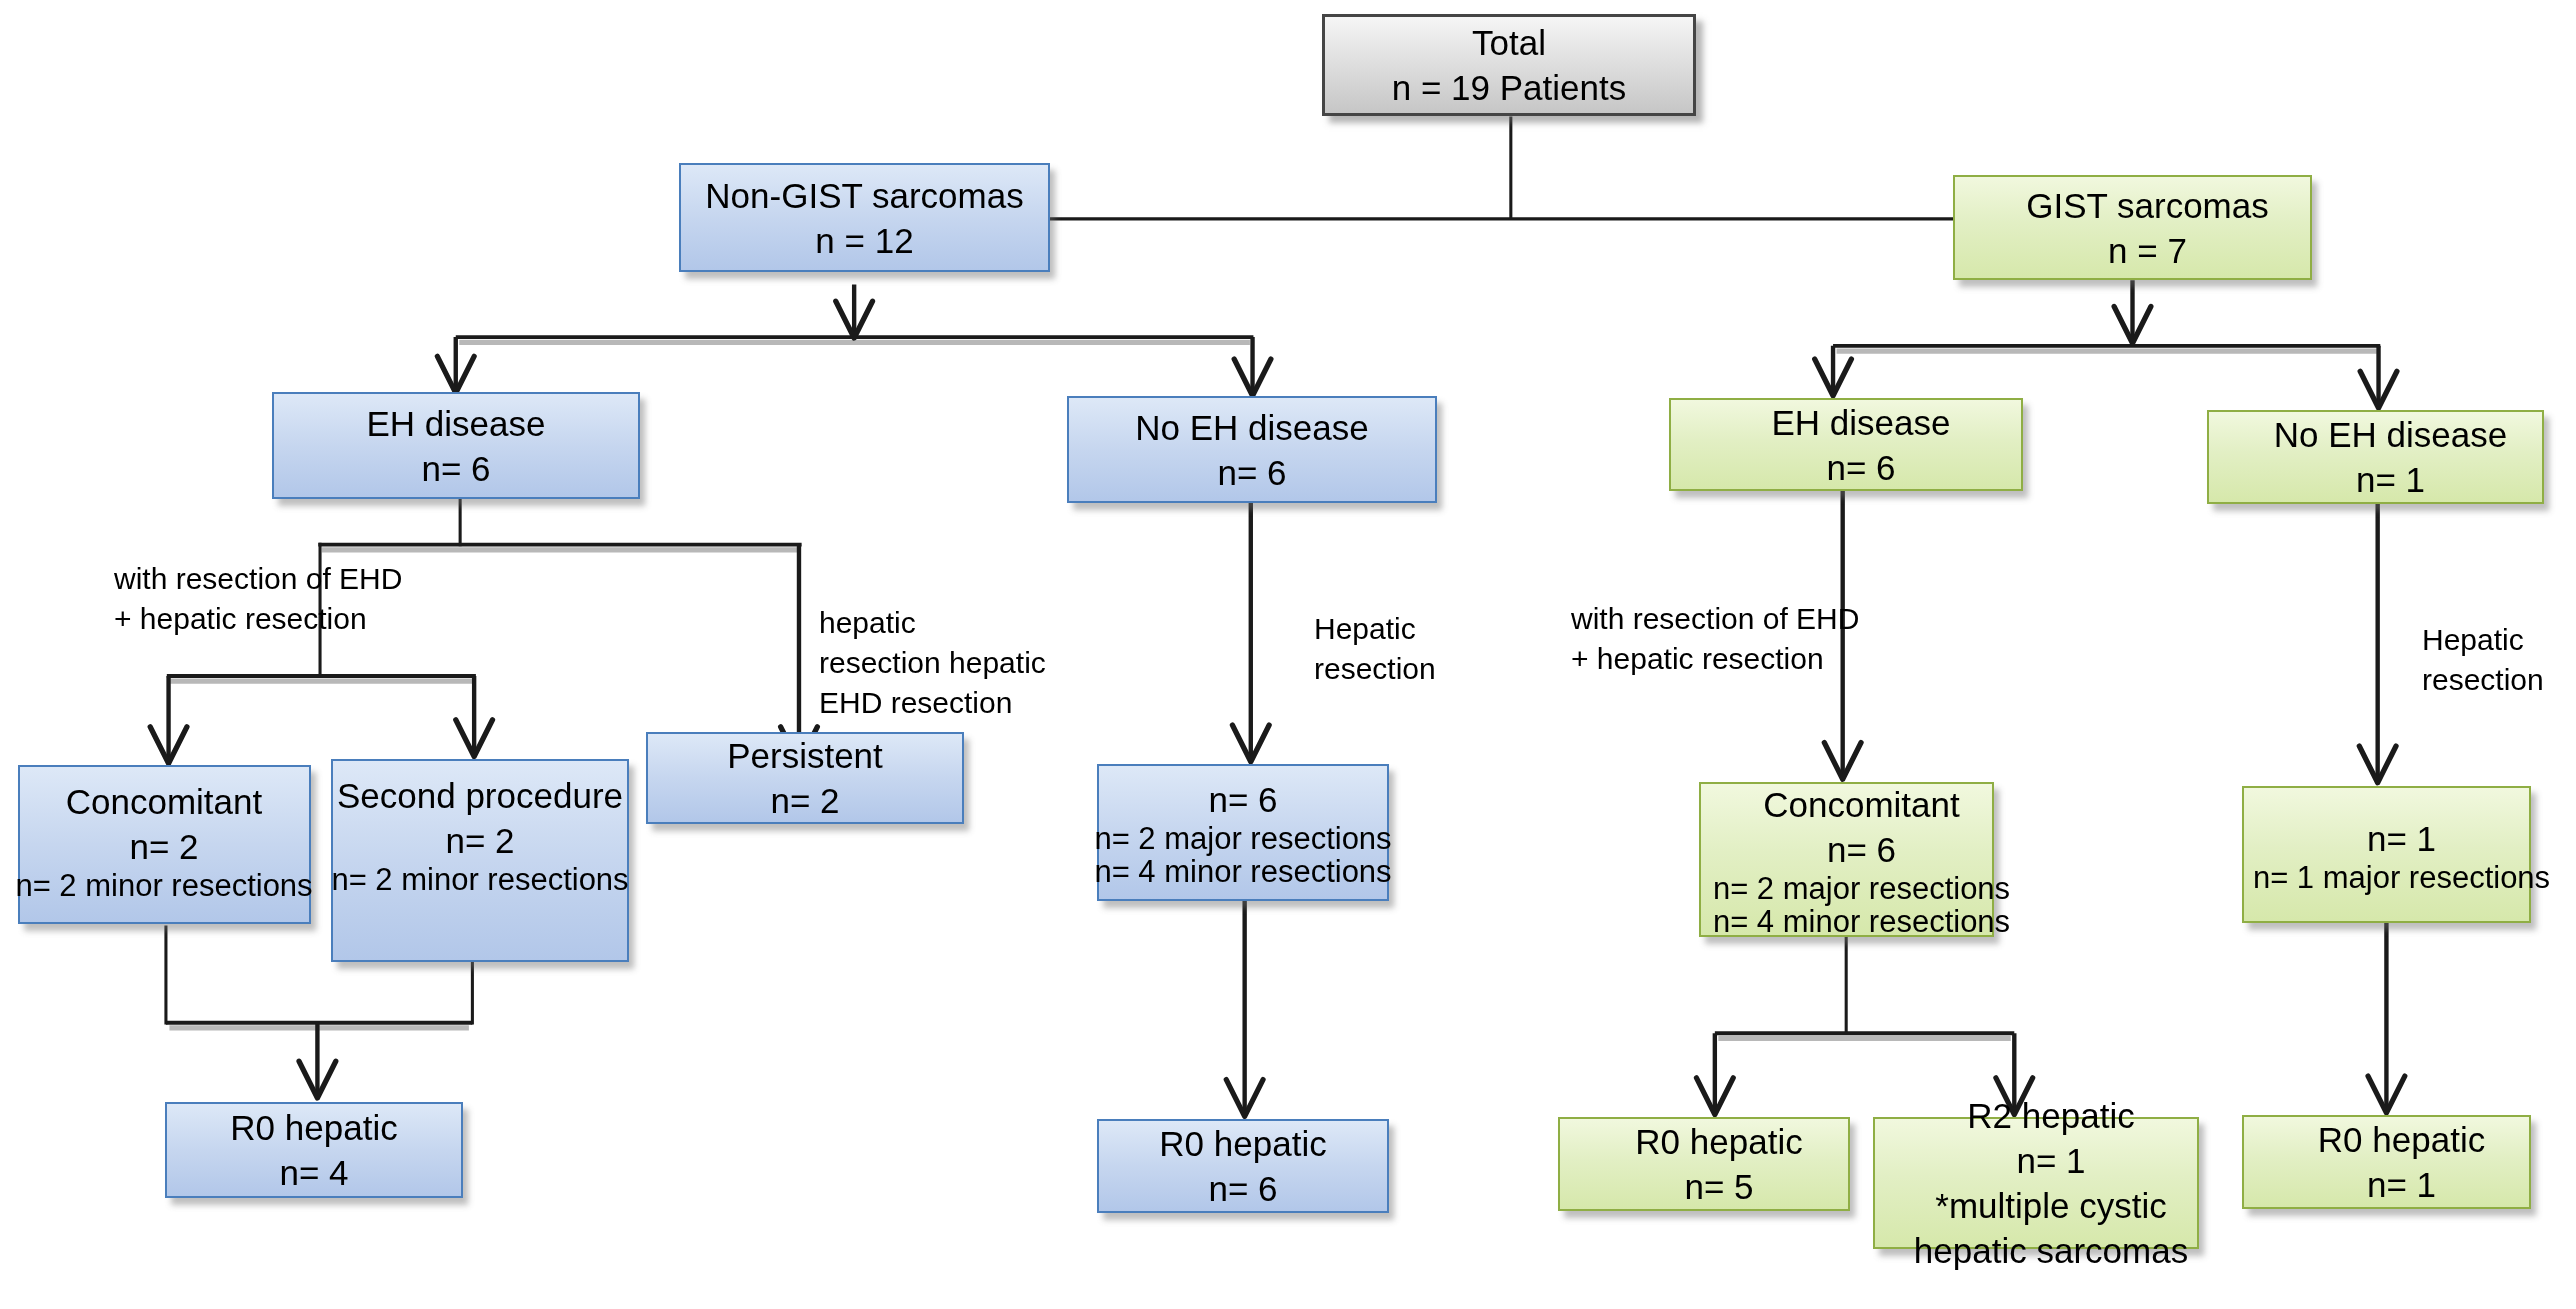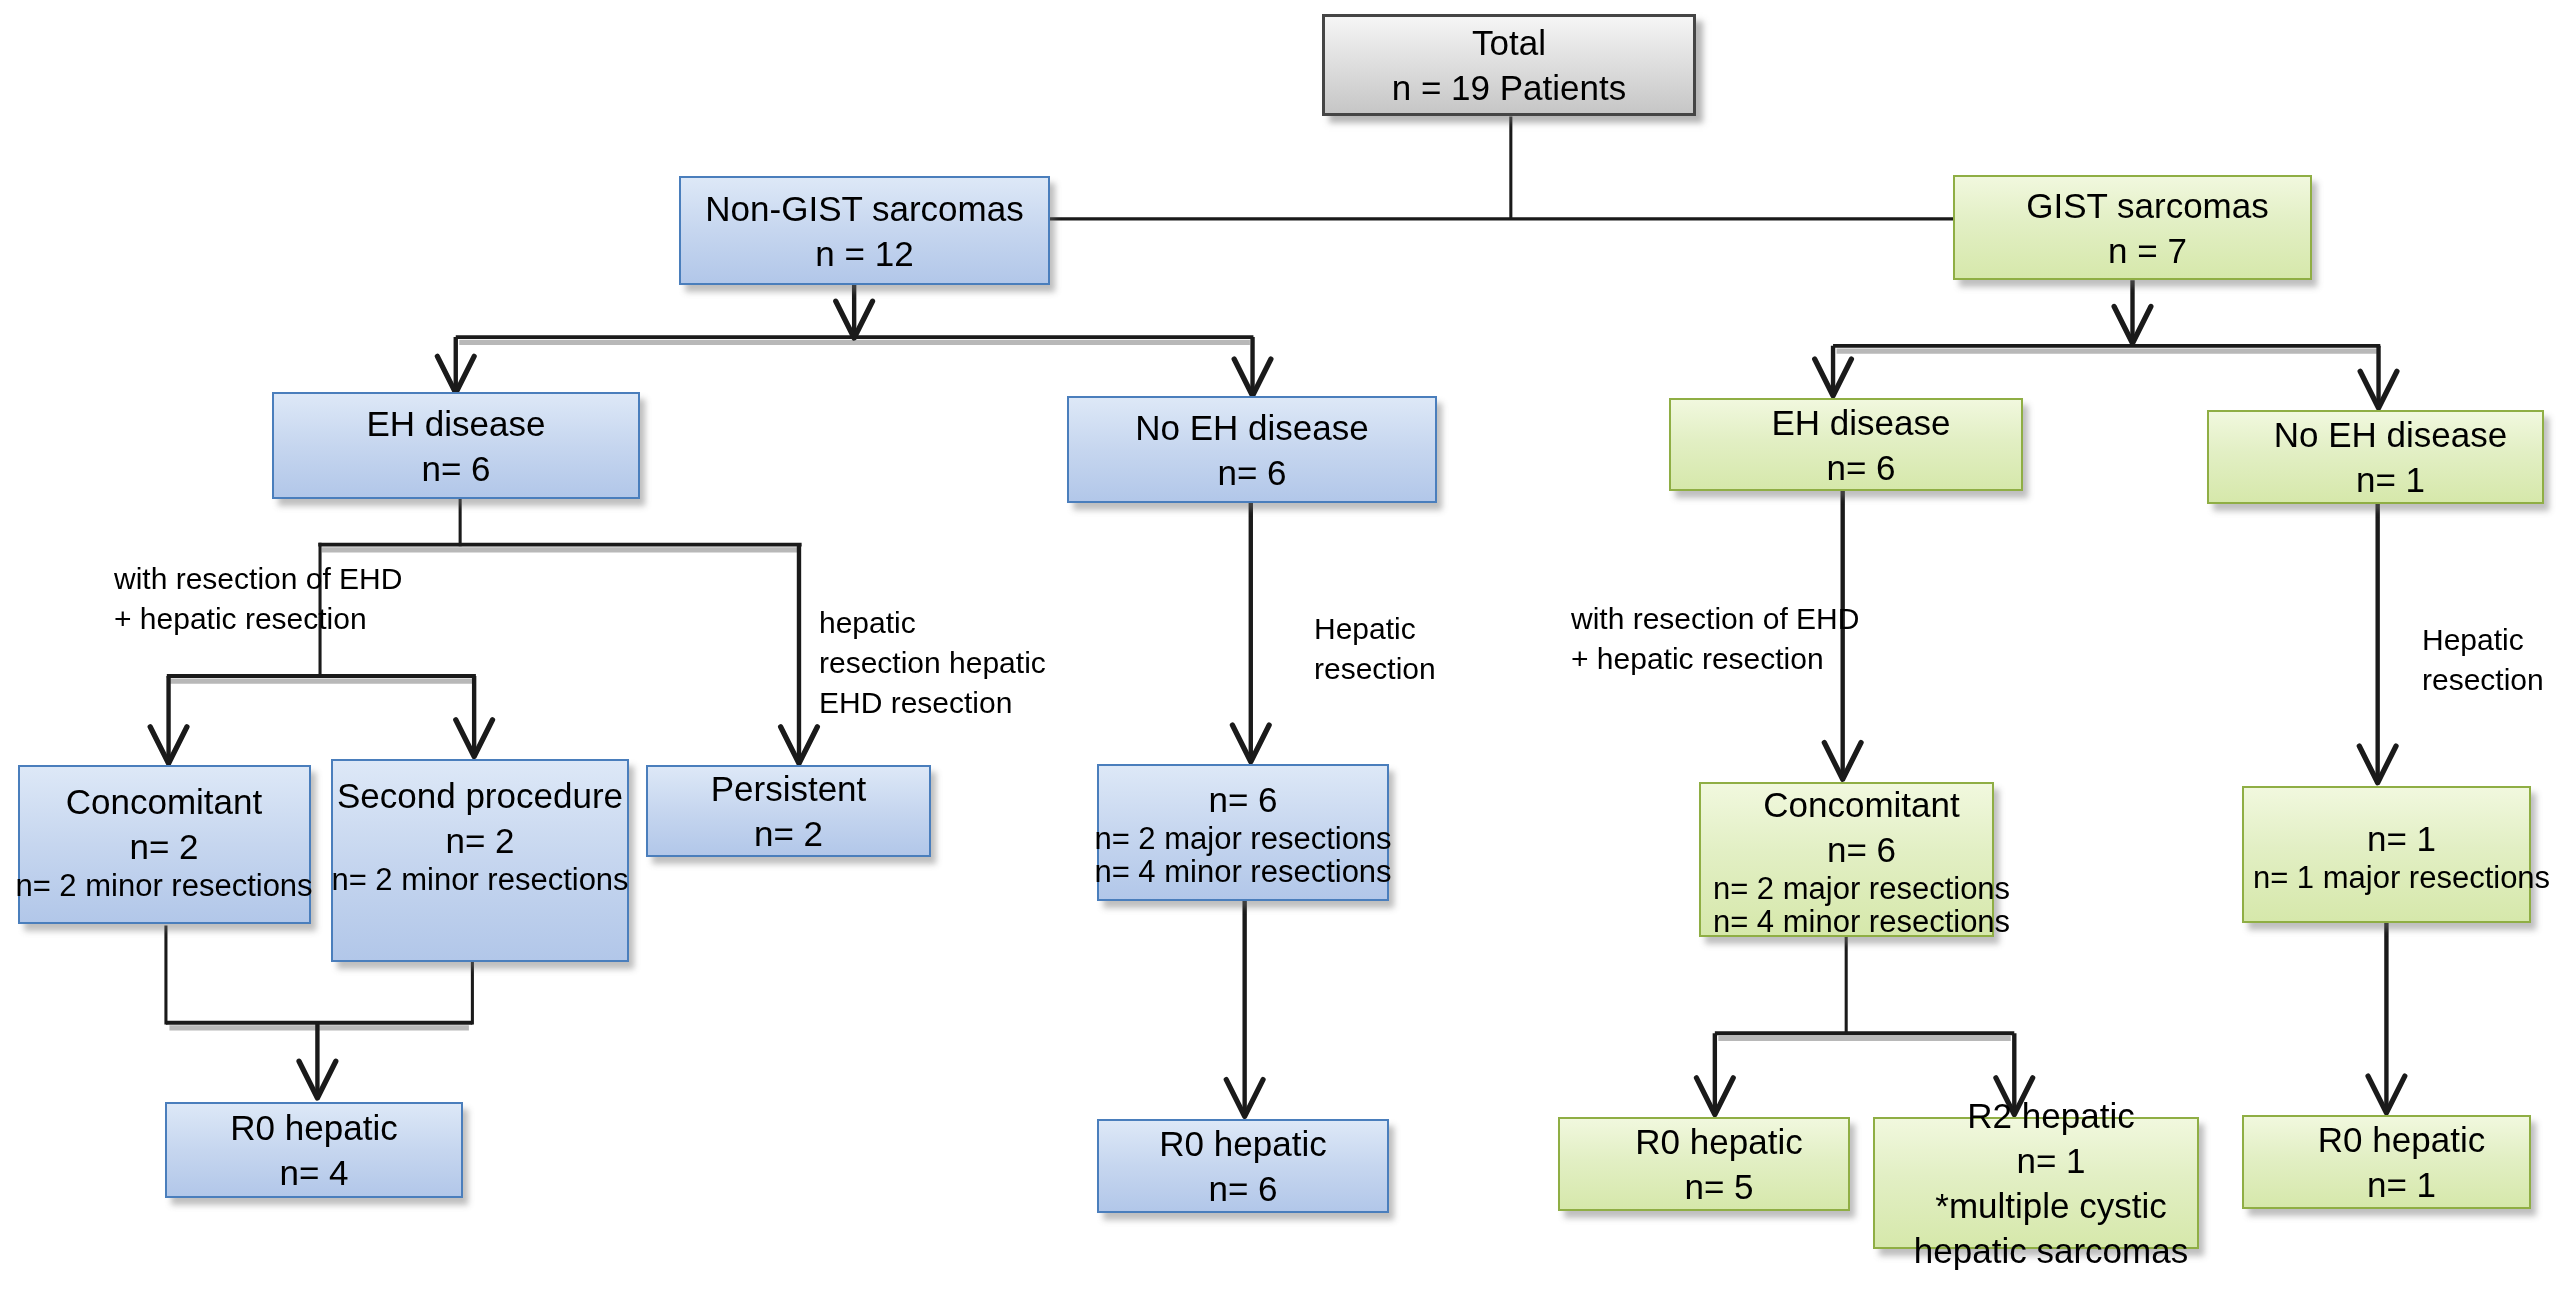--- a/index.html
+++ b/index.html
@@ -75,21 +75,21 @@
              M2279 1231 L2300 1273 L2321 1231
              M2694 852 L2715 894 L2736 852
              M2704 1229 L2725 1271 L2746 1229" stroke="#1a1a1a" stroke-width="6" fill="none" stroke-linecap="round" stroke-linejoin="round"></path>
   </svg>
 
   <div class="box gray" style="left:1322px;top:14px;width:374px;height:102px;">
     <div class="tl">Total</div>
     <div class="tl">n = 19 Patients</div>
   </div>
 
-  <div class="box blue" style="left:679px;top:176px;width:371px;height:109px;">
+  <div class="box blue" style="left:679px;top:163px;width:371px;height:109px;">
     <div class="tl">Non-GIST sarcomas</div>
     <div class="tl">n = 12</div>
   </div>
   <div class="box green" style="left:1953px;top:175px;width:359px;height:105px;">
     <div class="tl">GIST sarcomas</div>
     <div class="tl">n = 7</div>
   </div>
 
   <div class="box blue" style="left:272px;top:392px;width:368px;height:107px;">
     <div class="tl">EH disease</div>
@@ -133,21 +133,21 @@
   <div class="box blue top" style="left:17.5px;top:765px;width:293px;height:159px;">
     <div class="tl">Concomitant</div>
     <div class="tl">n= 2</div>
     <div class="tl small">n= 2 minor resections</div>
   </div>
   <div class="box blue top" style="left:331px;top:759px;width:298px;height:203px;">
     <div class="tl">Second procedure</div>
     <div class="tl">n= 2</div>
     <div class="tl small">n= 2 minor resections</div>
   </div>
-  <div class="box blue" style="left:646px;top:765px;width:285px;height:92px;">
+  <div class="box blue" style="left:646px;top:732px;width:318px;height:92px;">
     <div class="tl">Persistent</div>
     <div class="tl">n= 2</div>
   </div>
   <div class="box blue" style="left:1097px;top:764px;width:292px;height:137px;">
     <div class="tl">n= 6</div>
     <div class="tl small">n= 2 major resections</div>
     <div class="tl small">n= 4 minor resections</div>
   </div>
   <div class="box green" style="left:1699px;top:782px;width:295px;height:155px;">
     <div class="tl">Concomitant</div>

